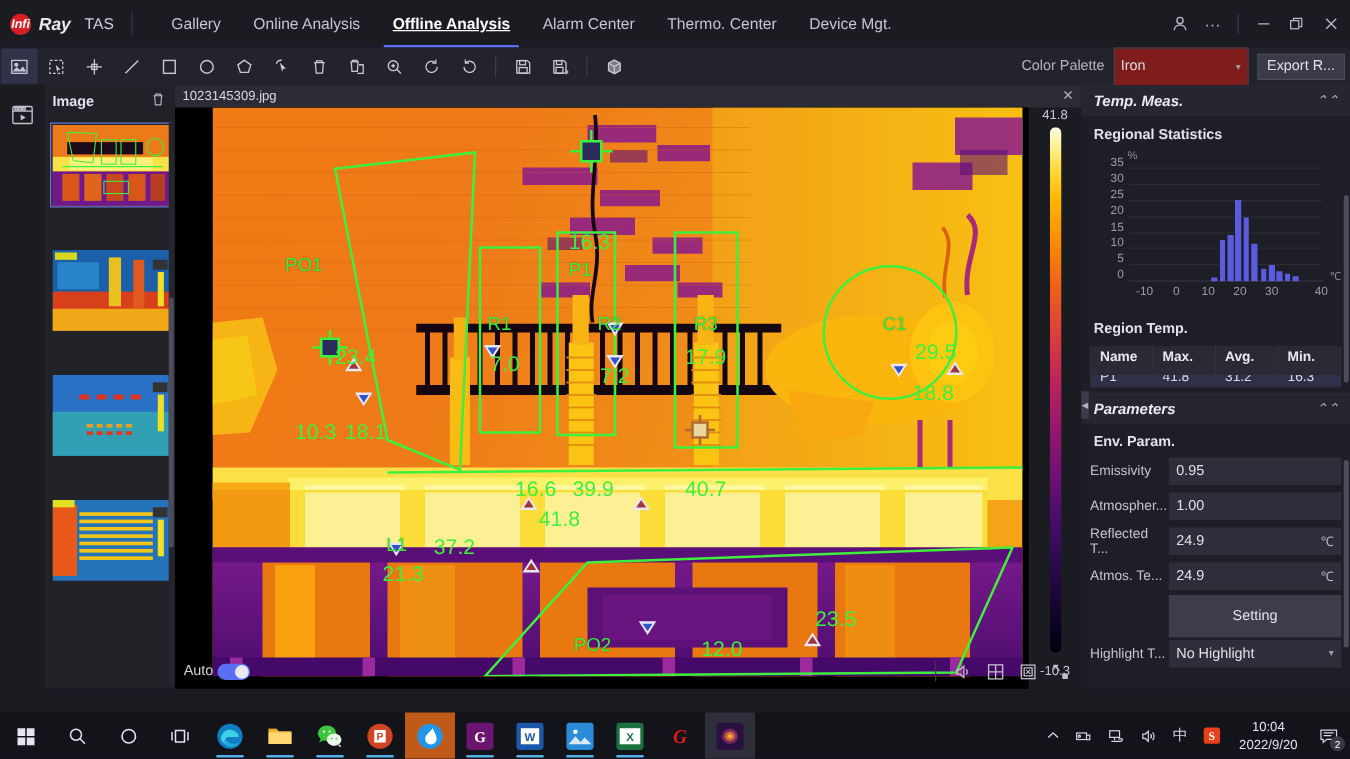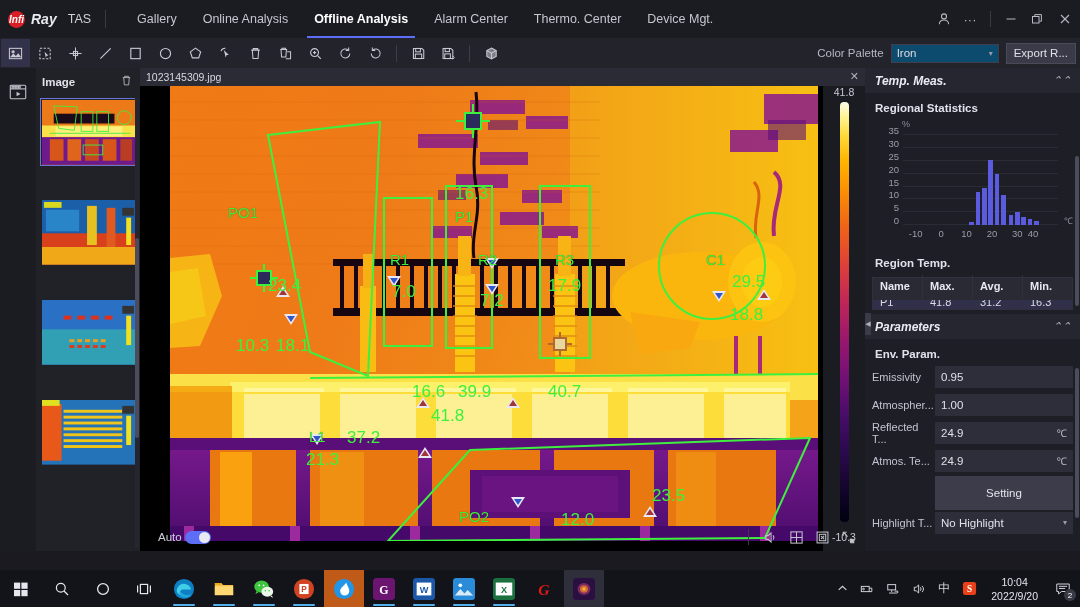--- a/index.html
+++ b/index.html
@@ -24,21 +24,21 @@
     color:#fff; font-size:10px; font-weight:bold; font-style:italic;
   }
   .logo-ray { color:#e8e8ee; font-size:14px; font-weight:bold; font-style:italic; }
   .logo-tas { color:#cfcfd8; font-size:12.5px; margin-left:5px; font-weight:normal; }
   .title-div { width:1px; height:18px; background:#3a3a46; margin:0 18px 0 14px; }
   .nav { display:flex; align-items:center; height:38px; gap:0; }
   .nav-item {
     position:relative; height:38px; display:flex; align-items:center;
     padding:0 13px; font-size:12.5px; color:#c6c6d0; cursor:pointer; white-space:nowrap;
   }
-  .nav-item.active { color:#ffffff; font-weight:bold; }
+  .nav-item.active { color:#ffffff; font-weight:bold;text-decoration:underline; }
   .nav-item.active::after {
     content:""; position:absolute; left:6px; right:6px; bottom:0; height:2px; background:#5b6ef5;
   }
   .title-right {
     position:absolute; right:0; top:0; height:38px; display:flex; align-items:center; gap:0;
   }
   .tb-btn {
     width:26px; height:38px; display:flex; align-items:center; justify-content:center;
     color:#b9b9c4; cursor:pointer; font-size:13px;
   }
@@ -55,21 +55,21 @@
     cursor:pointer; color:#c9c9d4; margin-left:1px;
   }
   .tool.sel { background:#32324a; }
   .tool-sep { width:1px; height:17px; background:#3d3d4a; margin:0 6px; }
   .palette-wrap {
     position:absolute; right:0; top:0; height:30px; display:flex; align-items:center; gap:7px;
     padding-right:4px;
   }
   .palette-label { font-size:11.5px; color:#b6b6c2; }
   .palette-sel {
-    width:108px; height:19px; background:#0c4a6e; border:1px solid #3e3e4c;
+    width:108px; height:31px; background:#7f1d1d; border:1px solid #3e3e4c;
     display:flex; align-items:center; padding:0 5px; font-size:11.5px; color:#dcdce4;
     position:relative; cursor:pointer;
   }
   .palette-sel .caret { position:absolute; right:5px; font-size:8px; color:#9a9aa8; }
   .export-btn {
     height:21px; background:#3a3a48; border:1px solid #4a4a58; color:#e0e0e8;
     font-size:11.5px; padding:0 7px; display:flex; align-items:center; cursor:pointer;
   }
 
   
@@ -164,21 +164,21 @@
       #000010 0%, #14052c 8%, #2b0a4e 17%, #4a0d6b 26%, #711075 34%,
       #97176e 43%, #bd2558 52%, #dd3f3a 61%, #ef6218 70%, #fa8b05 78%,
       #ffb400 86%, #ffd93a 92%, #fff08a 96%, #ffffe8 100%);
   }
 
   
   .viewer-bottom {
     position:absolute; left:0; bottom:0; width:725px; height:28px;
     display:flex; align-items:center;
   }
-  .auto-wrap { display:flex; align-items:center; gap:3px; padding-left:18px; }
+  .auto-wrap { display:flex; align-items:center; gap:3px; padding-left:7px; }
   .auto-lbl { font-size:11.5px; color:#cfcfd9; }
   .toggle {
     width:26px; height:13px; border-radius:7px; background:#5b6ef5; position:relative; cursor:pointer;
   }
   .toggle::after {
     content:""; position:absolute; right:1px; top:1px; width:11px; height:11px;
     border-radius:50%; background:#e9e9f4;
   }
   .vb-right {
     position:absolute; right:4px; display:flex; align-items:center; gap:0;
@@ -927,21 +927,21 @@
           <div class="ytick" style="bottom: 58.1892px;">25</div>
           <div class="gl" style="bottom: 77.027px;"></div>
           <div class="ytick" style="bottom: 71.027px;">30</div>
           <div class="gl" style="bottom: 89.8649px;"></div>
           <div class="ytick" style="bottom: 83.8649px;">35</div>
           <div class="xtick" style="left: 12.7049px;">-10</div>
           <div class="xtick" style="left: 38.1148px;">0</div>
           <div class="xtick" style="left: 63.5246px;">10</div>
           <div class="xtick" style="left: 88.9344px;">20</div>
           <div class="xtick" style="left: 114.344px;">30</div>
-          <div class="xtick" style="left: 130px;">40</div>
+          <div class="xtick" style="left: 154px;">40</div>
           <div class="bar" style="left: 66.3197px; width: 4.57377px; height: 2.56757px; background: rgb(91, 91, 224);"></div>
           <div class="bar" style="left: 72.6721px; width: 4.57377px; height: 33.3784px; background: rgb(91, 91, 224);"></div>
           <div class="bar" style="left: 79.0246px; width: 4.57377px; height: 37.2297px; background: rgb(91, 91, 224);"></div>
           <div class="bar" style="left: 85.377px; width: 4.57377px; height: 65.473px; background: rgb(91, 91, 224);"></div>
           <div class="bar" style="left: 91.7295px; width: 4.57377px; height: 51.3514px; background: rgb(91, 91, 224);"></div>
           <div class="bar" style="left: 98.082px; width: 4.57377px; height: 29.527px; background: rgb(91, 91, 224);"></div>
           <div class="bar" style="left: 105.705px; width: 4.57377px; height: 10.2703px; background: rgb(91, 91, 224);"></div>
           <div class="bar" style="left: 112.057px; width: 4.57377px; height: 12.8378px; background: rgb(91, 91, 224);"></div>
           <div class="bar" style="left: 118.41px; width: 4.57377px; height: 7.7027px; background: rgb(91, 91, 224);"></div>
           <div class="bar" style="left: 124.762px; width: 4.57377px; height: 6.41892px; background: rgb(91, 91, 224);"></div>

